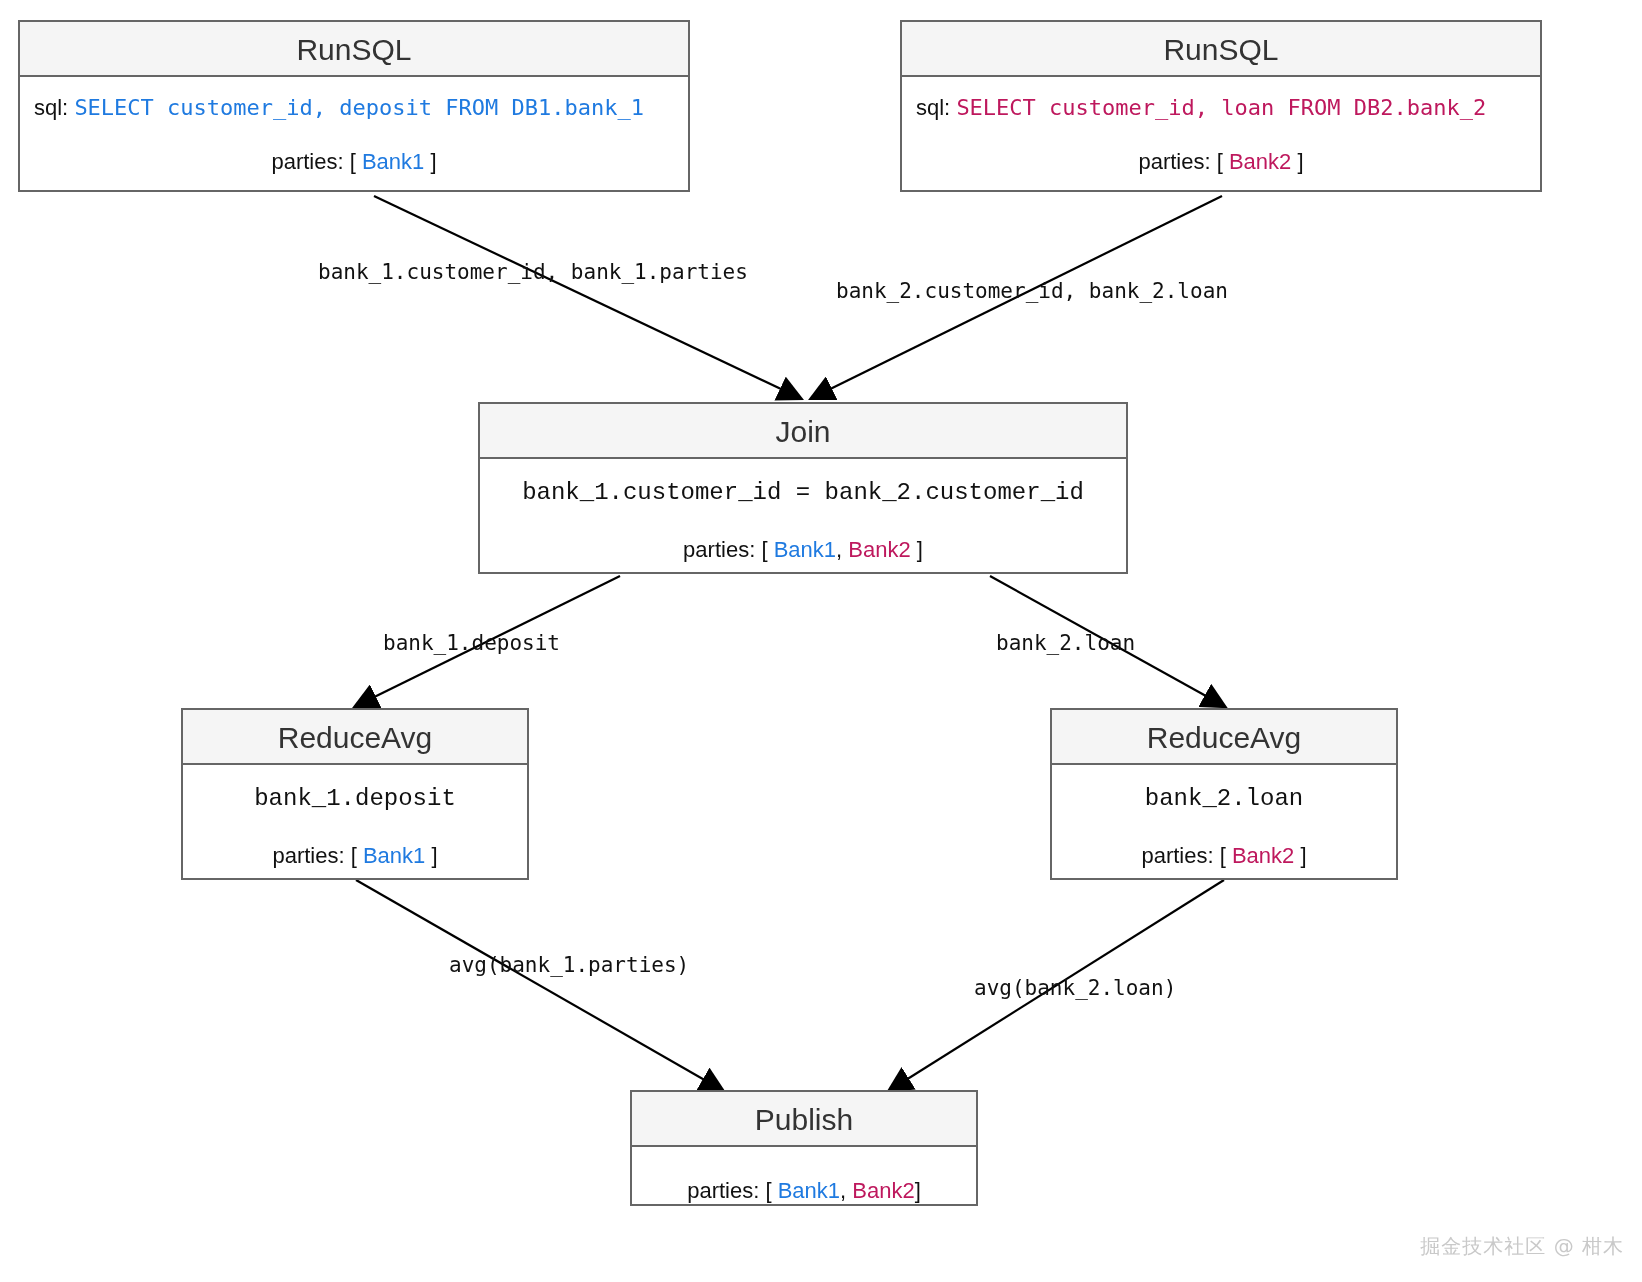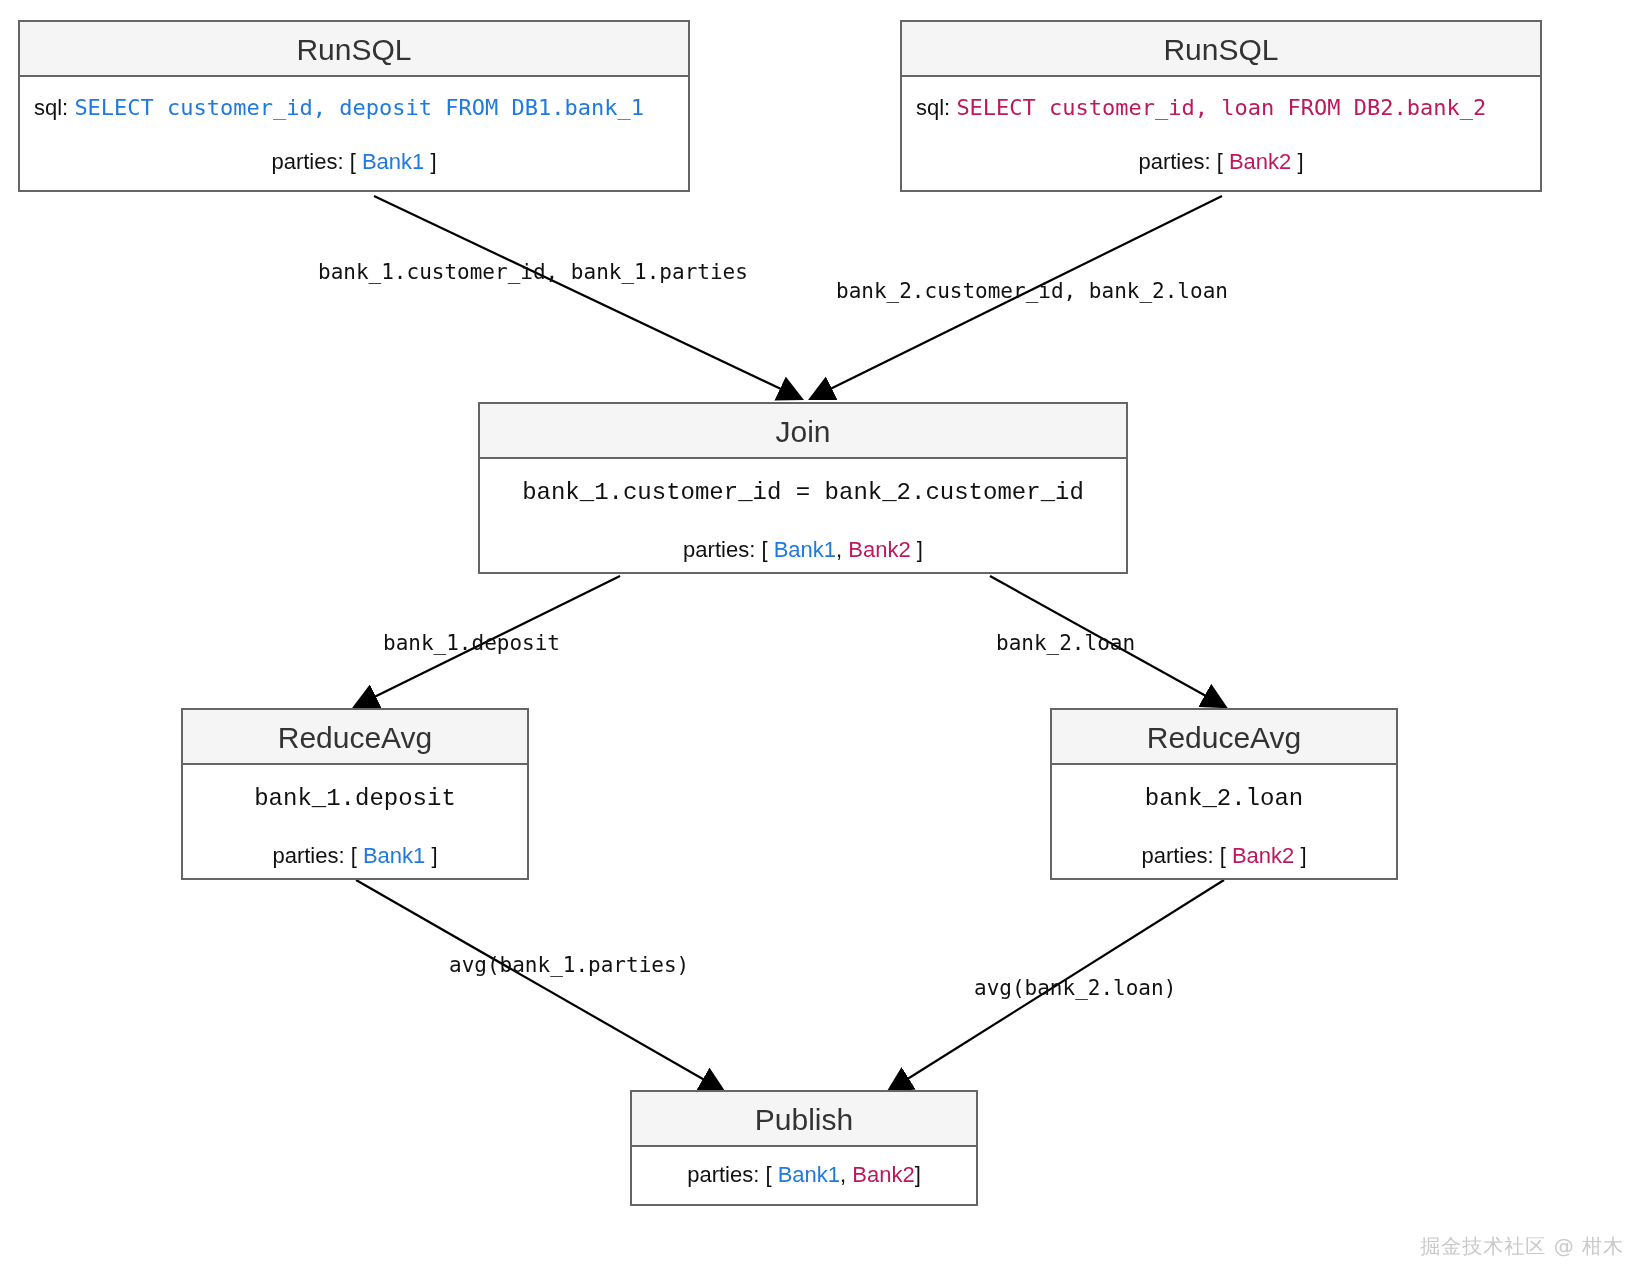--- a/index.html
+++ b/index.html
@@ -171,21 +171,21 @@
         <span class="lbl">parties:</span>
         <span class="lbl">[</span>
         <span class="lbl b2">Bank2</span>
         <span class="lbl">]</span>
       </div>
     </div>
   </div>
 
   <div class="node" style="left:630px; top:1090px; width:348px; height:116px;">
     <div class="title">Publish</div>
-    <div class="body" style="padding-top:8px;">
+    <div class="body" style="padding-top:8px;margin-top:16px;">
       <div class="row parties" style="margin-top:0;">
         <span class="lbl">parties:</span>
         <span class="lbl">[</span>
         <span class="lbl b1">Bank1</span><span class="lbl">,</span>
         <span class="lbl b2">Bank2</span><span class="lbl">]</span>
       </div>
     </div>
   </div>
 
   <div class="edge-label" style="left:318px; top:260px;">bank_1.customer_id, bank_1.parties</div>

